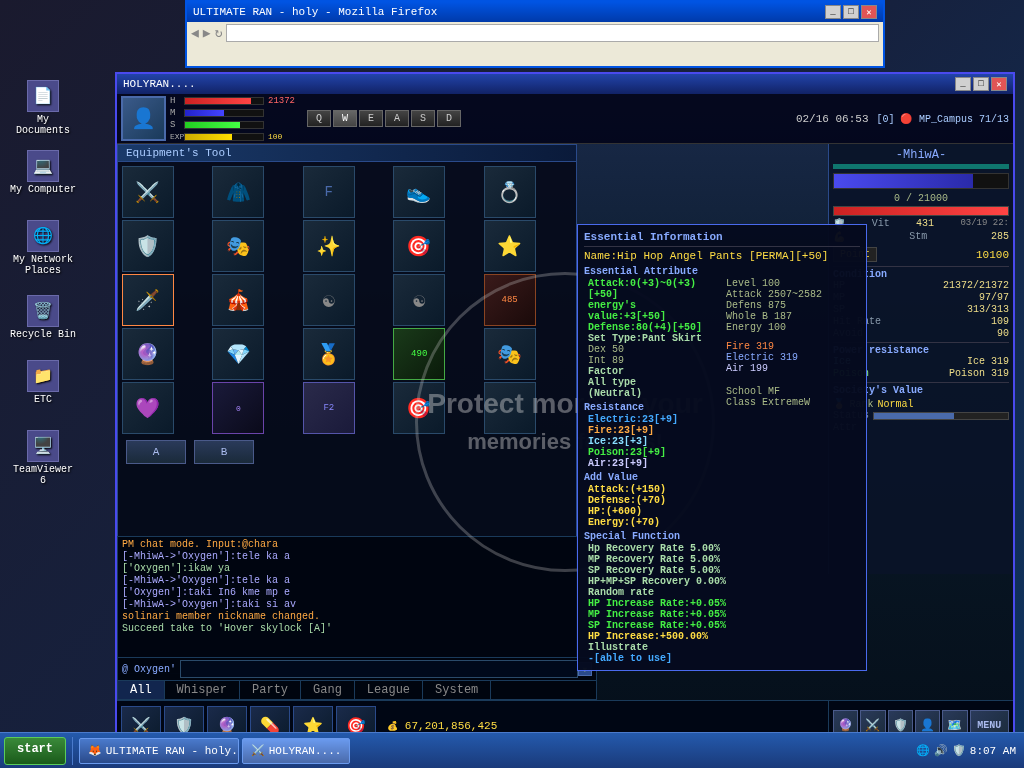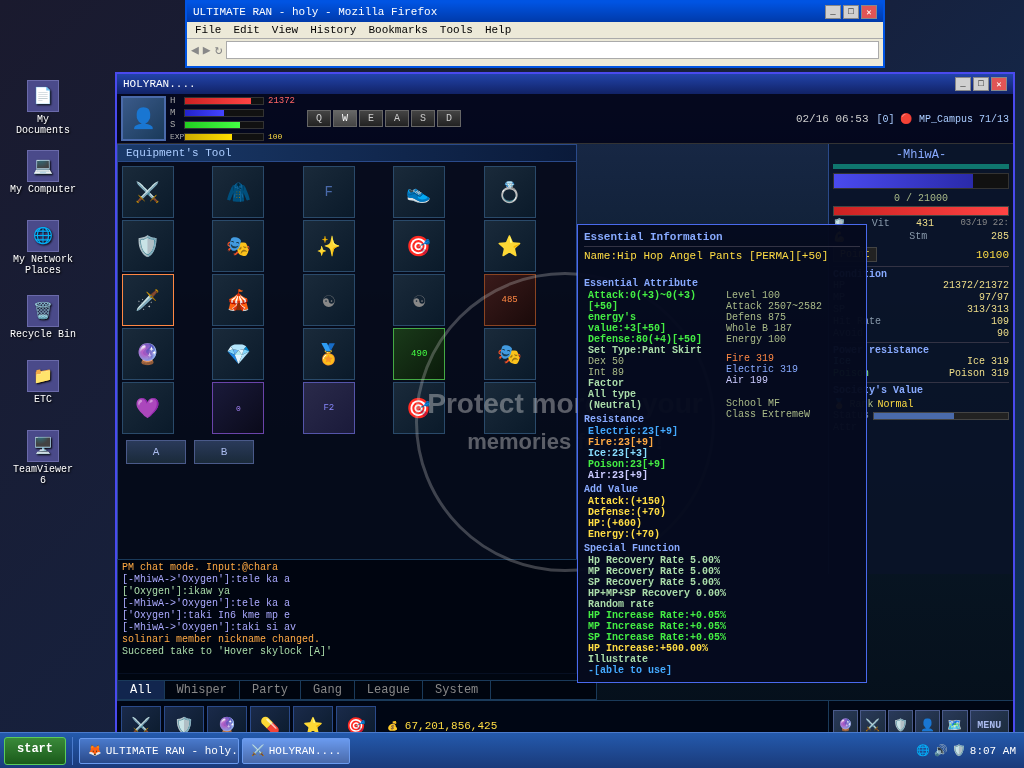--- a/index.html
+++ b/index.html
@@ -415,21 +415,21 @@
       font-size: 11px;
       font-weight: bold;
       border-bottom: 1px solid #334;
       padding-bottom: 3px;
       margin-bottom: 3px;
     }
 
     .tooltip-name {
       color: #ffdd44;
       font-size: 11px;
-      margin-bottom: 16px;
+      margin-bottom: 4px;
     }
 
     .tooltip-section {
       color: #88aaff;
       font-weight: bold;
       margin-top: 3px;
       margin-bottom: 1px;
     }
 
     .tooltip-stat {
@@ -686,29 +686,20 @@
   </div>
 
   <div id="firefox-window">
     <div id="firefox-titlebar">
       <span>ULTIMATE RAN - holy - Mozilla Firefox</span>
       <div class="win-controls">
         <div class="win-btn">_</div>
         <div class="win-btn">□</div>
         <div class="win-btn close">✕</div>
       </div>
-    </div>
-    <div id="firefox-menu">
-      <span>File</span>
-      <span>Edit</span>
-      <span>View</span>
-      <span>History</span>
-      <span>Bookmarks</span>
-      <span>Tools</span>
-      <span>Help</span>
     </div>
     <div id="firefox-toolbar">
       <span style="color:#888;font-size:13px;">◀</span>
       <span style="color:#888;font-size:13px;">▶</span>
       <span style="color:#888;font-size:13px;">↻</span>
       <div style="flex:1;background:white;border:1px solid #aaa;height:18px;padding:1px 4px;font-size:10px;color:#333;"></div>
     </div>
   </div>
 
   <div id="game-window">
@@ -1005,20 +996,27 @@
         <div id="chat-messages">
           <div class="chat-line chat-system">PM chat mode. Input:@chara</div>
           <div class="chat-line chat-pm">[-MhiwA-&gt;'Oxygen']:tele ka a</div>
           <div class="chat-line chat-normal">['Oxygen']:ikaw ya</div>
           <div class="chat-line chat-pm">[-MhiwA-&gt;'Oxygen']:tele ka a</div>
           <div class="chat-line chat-pm">['Oxygen']:taki In6 kme mp e</div>
           <div class="chat-line chat-pm">[-MhiwA-&gt;'Oxygen']:taki si av</div>
           <div class="chat-line chat-system">solinari member nickname changed.</div>
           <div class="chat-line chat-normal">Succeed take to 'Hover skylock [A]'</div>
         </div>
+        <div id="chat-input-area">
+          <span id="chat-prefix">@ Oxygen'</span>
+          <input type="text" id="chat-input" style="">
+          <div style="width:14px;height:14px;background:#2a4a8a;border:1px solid #4a6aaa;display:flex;align-items:center;justify-content:center;cursor:pointer;">
+            <span style="color:#aabb88;font-size:8px;">▼</span>
+          </div>
+        </div>
         <div id="chat-tabs">
           <div class="chat-tab active">All</div>
           <div class="chat-tab">Whisper</div>
           <div class="chat-tab">Party</div>
           <div class="chat-tab">Gang</div>
           <div class="chat-tab">League</div>
           <div class="chat-tab">System</div>
         </div>
       </div>
 

